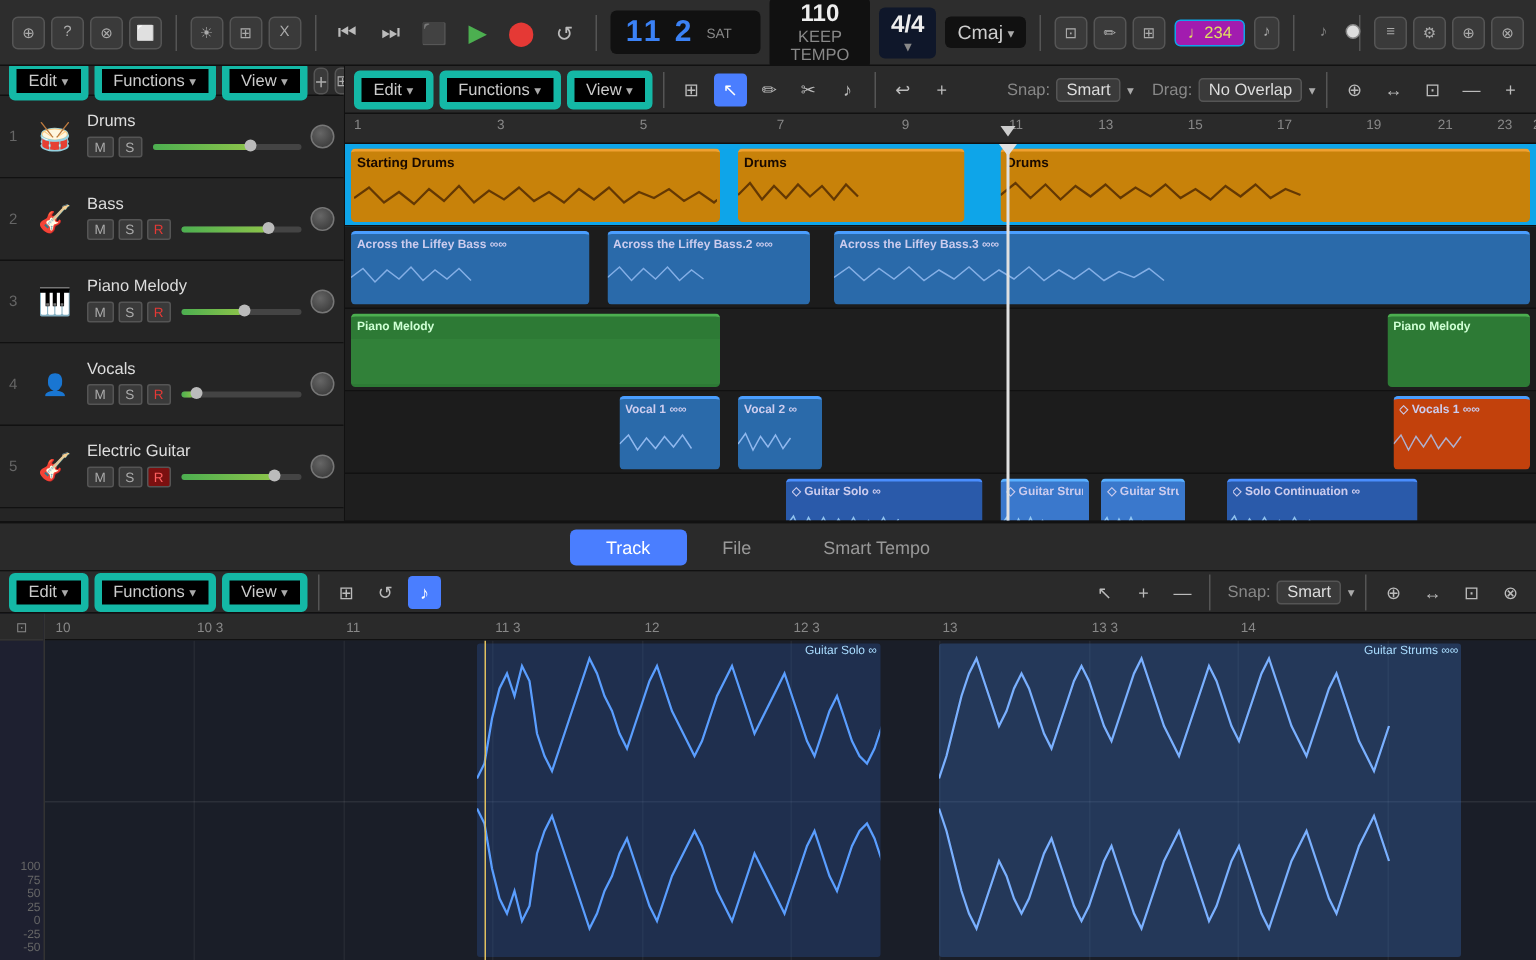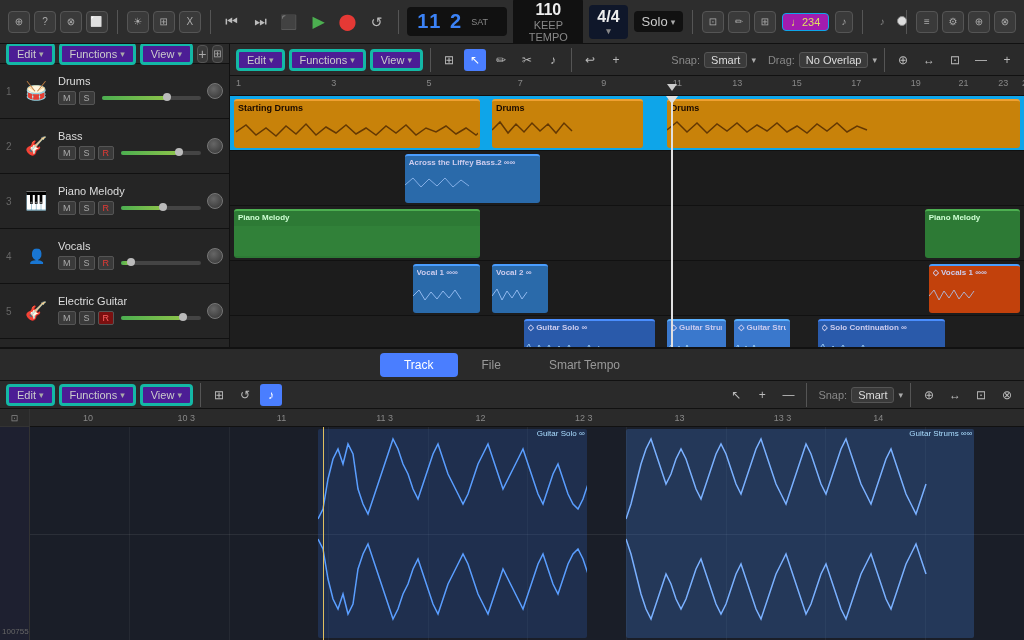--- a/index.html
+++ b/index.html
@@ -169,22 +169,22 @@
     .edit-toolbar {
       background: #2a2a2a;
       height: 32px;
       display: flex;
       align-items: center;
       padding: 0 6px;
       gap: 4px;
       border-bottom: 1px solid #111;
     }
     .edit-menu-btn {
-      background: #4c1d95;
-      border: 3px solid #14b8a6;
+      background: #000000;
+      border: 5px solid #14b8a6;
       border-radius: 4px;
       padding: 2px 8px;
       color: #ccc;
       font-size: 11px;
       cursor: pointer;
       display: flex;
       align-items: center;
       gap: 3px;
     }
     .edit-toolbar-tool {
@@ -410,21 +410,20 @@
       position: relative;
       border-bottom: 1px solid #111;
       display: flex;
       align-items: center;
     }
     .bottom-ruler-mark {
       position: absolute;
       font-size: 9px;
       color: #888;
       padding-left: 2px;
-      margin-left: 46px;
     }
     .y-label {
       font-size: 8px;
       color: #666;
     }
 
     
     .grid-line {
       position: absolute;
       top: 0;
@@ -493,21 +492,21 @@
       <div class="tempo-val">110</div>
       <div class="tempo-label">KEEP TEMPO</div>
     </div>
 
     <div class="time-sig">
       <span>4/4</span>
       <span style="font-size:9px;color:#888;display:block;text-align:center">▾</span>
     </div>
 
     <div class="key-display">
-      <span>Solo</span>
+      <span>Cmaj</span>
       <span class="chevron">▾</span>
     </div>
 
     <div class="toolbar-divider"></div>
 
     <div class="toolbar-group">
       <div class="toolbar-btn">⊡</div>
       <div class="toolbar-btn">✏</div>
       <div class="toolbar-btn">⊞</div>
     </div>
@@ -752,25 +751,41 @@
             <div class="clip-label" style="color:#1a0a00;">Drums</div>
             <div style="position:absolute;bottom:2px;left:0;right:0;height:28px;">
               <svg width="100%" height="24" style="opacity:0.7">
                   <polyline points="0,12 10,4 20,14 30,5 40,15 50,6 60,13 70,5 80,14 90,7 100,13 110,5 120,14 130,8 140,15 150,6 160,13 170,5 180,14 190,8 200,12" stroke="#3a1a00" fill="none" stroke-width="1.5"></polyline>
                 </svg>
             </div>
           </div>
         </div>
 
         <div class="track-row" style="background:#1c1c1c;">
+          <div class="clip" style="left:0.5%;width:20%;background:#2a6aaa;border-top:2px solid #4a9eff;">
+            <div class="clip-label" style="color:#cce;font-size:8px;">Across the Liffey Bass ∞∞</div>
+            <div style="position:absolute;bottom:2px;left:0;right:0;height:28px;">
+              <svg width="100%" height="24" style="opacity:0.7">
+                  <polyline points="0,12 8,6 16,15 24,7 32,13 40,5 48,14 56,7 64,13 72,6 80,14" stroke="#aaccff" fill="none" stroke-width="1"></polyline>
+                </svg>
+            </div>
+          </div>
           <div class="clip" style="left:22%;width:17%;background:#2a6aaa;border-top:2px solid #4a9eff;">
             <div class="clip-label" style="color:#cce;font-size:8px;">Across the Liffey Bass.2 ∞∞</div>
             <div style="position:absolute;bottom:2px;left:0;right:0;height:28px;">
               <svg width="100%" height="24" style="opacity:0.7">
                   <polyline points="0,12 8,5 16,14 24,6 32,13 40,5 48,14 56,7 64,13" stroke="#aaccff" fill="none" stroke-width="1"></polyline>
+                </svg>
+            </div>
+          </div>
+          <div class="clip" style="left:41%;width:58.5%;background:#2a6aaa;border-top:2px solid #4a9eff;">
+            <div class="clip-label" style="color:#cce;font-size:8px;">Across the Liffey Bass.3 ∞∞</div>
+            <div style="position:absolute;bottom:2px;left:0;right:0;height:28px;">
+              <svg width="100%" height="24" style="opacity:0.7">
+                  <polyline points="0,12 10,5 20,14 30,6 40,13 50,5 60,14 70,7 80,13 90,5 100,14 110,7 120,13 130,5 140,14 150,7 160,13 170,6 180,14 190,8 200,12 210,6 220,14" stroke="#aaccff" fill="none" stroke-width="1"></polyline>
                 </svg>
             </div>
           </div>
         </div>
 
         <div class="track-row" style="background:#1e1e1e;">
           <div class="clip" style="left:0.5%;width:31%;background:#2d7a35;border-top:2px solid #4caf50;">
             <div class="clip-label" style="color:#cfffd4;font-size:8px;">Piano Melody</div>
             <div style="position:absolute;bottom:2px;left:0;right:0;height:30px;background:rgba(76,175,80,0.15);">
             </div>
@@ -895,21 +910,21 @@
     </div>
 
     <div style="flex:1;display:flex;overflow:hidden;">
 
       <div style="width:30px;background:#1e2030;border-right:1px solid #333;display:flex;flex-direction:column;overflow:hidden;">
 
         <div style="height:18px;background:#2a2a2a;border-bottom:1px solid #333;display:flex;align-items:center;justify-content:center;">
           <span style="font-size:9px;color:#888;">⊡</span>
         </div>
 
-        <div style="flex:1;display:flex;flex-direction:row;justify-content:space-between;padding:4px 2px;align-items:flex-end;">
+        <div style="flex:1;display:flex;flex-direction:column;justify-content:flex-end;padding:4px 2px;align-items:flex-end;">
           <span class="y-label">100</span>
           <span class="y-label">75</span>
           <span class="y-label">50</span>
           <span class="y-label">25</span>
           <span class="y-label">0</span>
           <span class="y-label">-25</span>
           <span class="y-label">-50</span>
         </div>
       </div>
 

